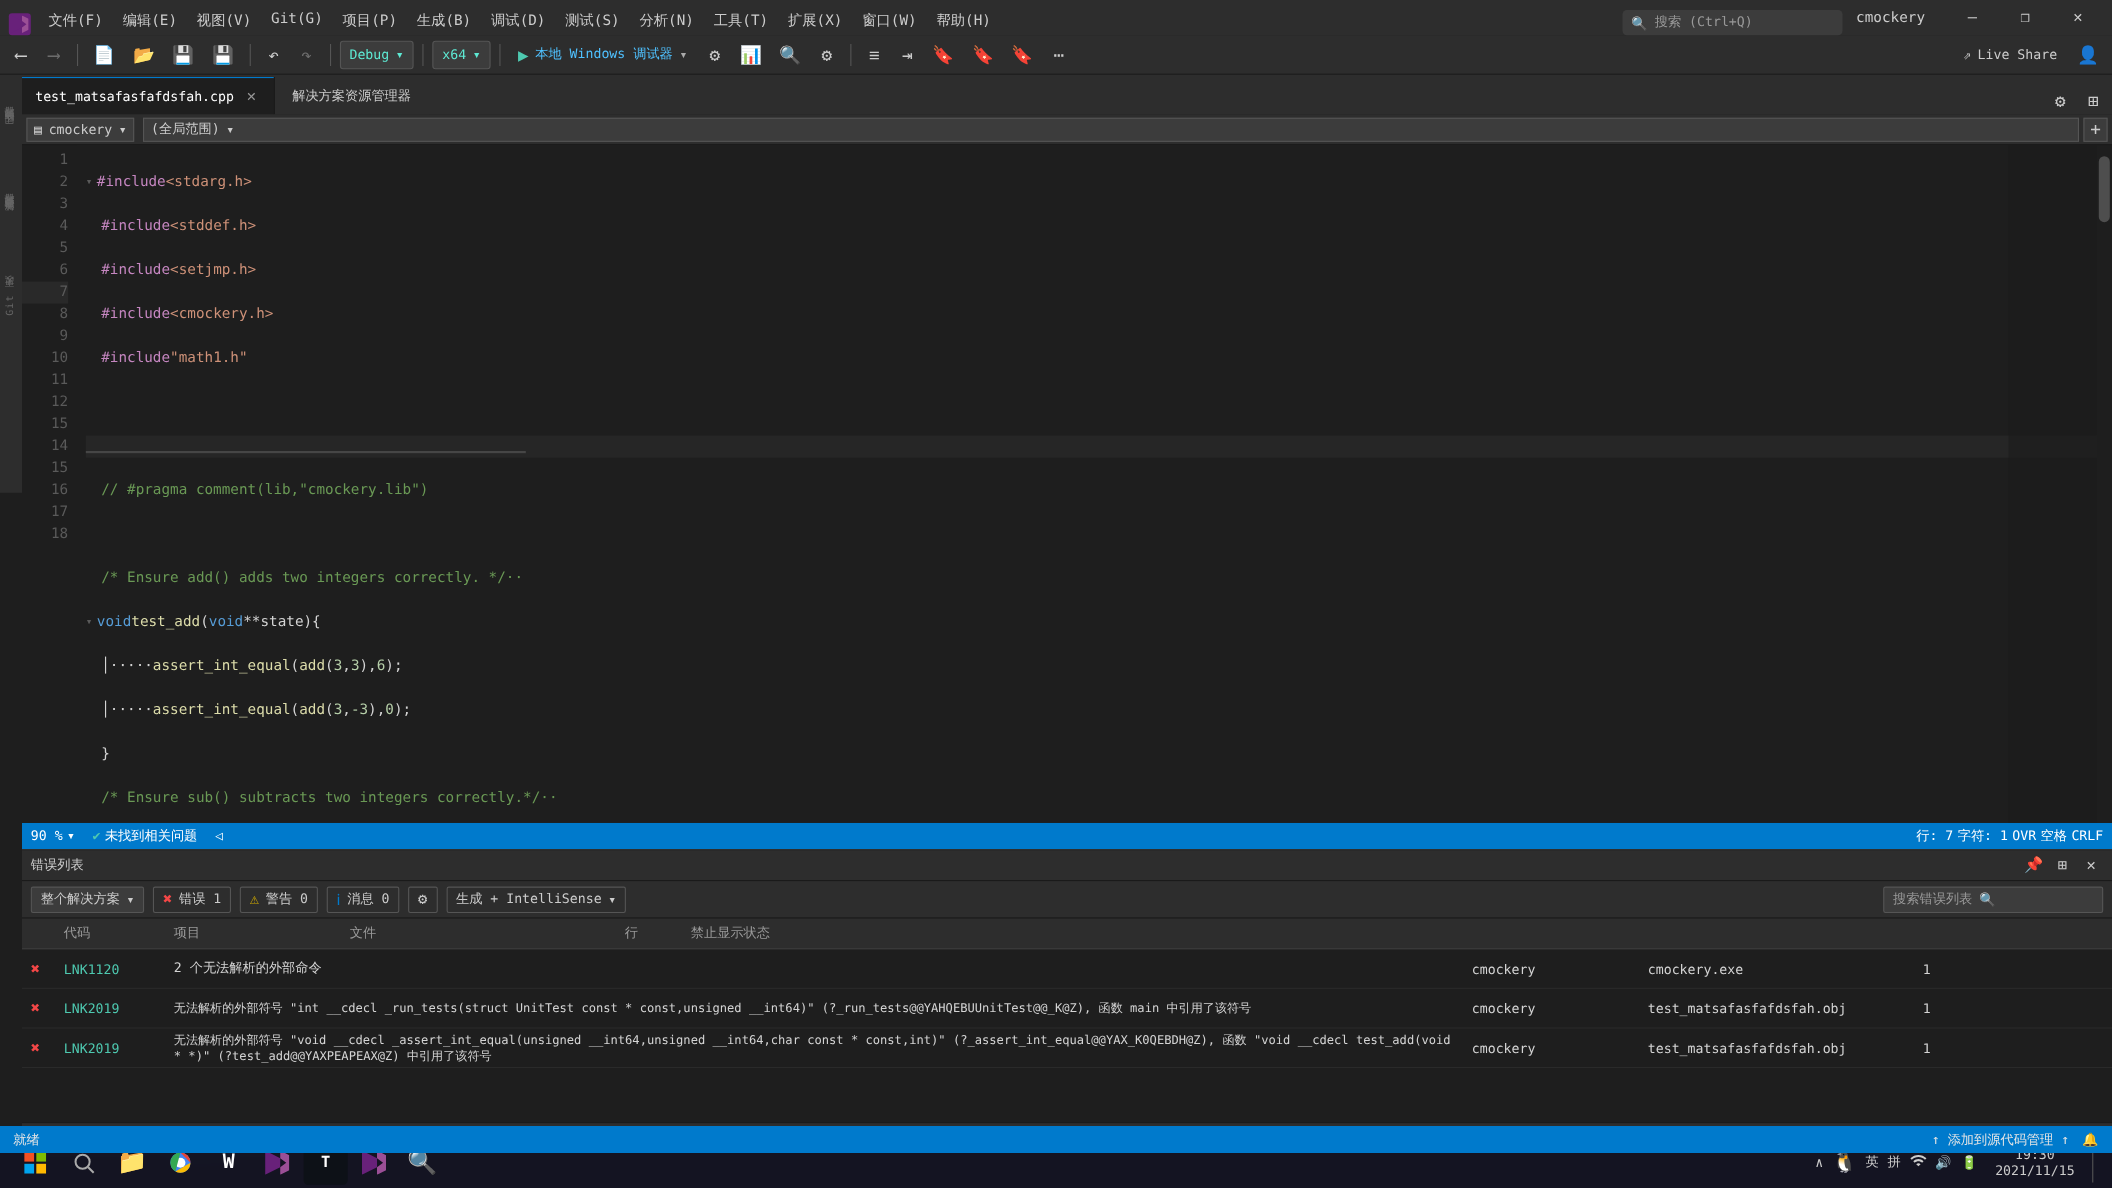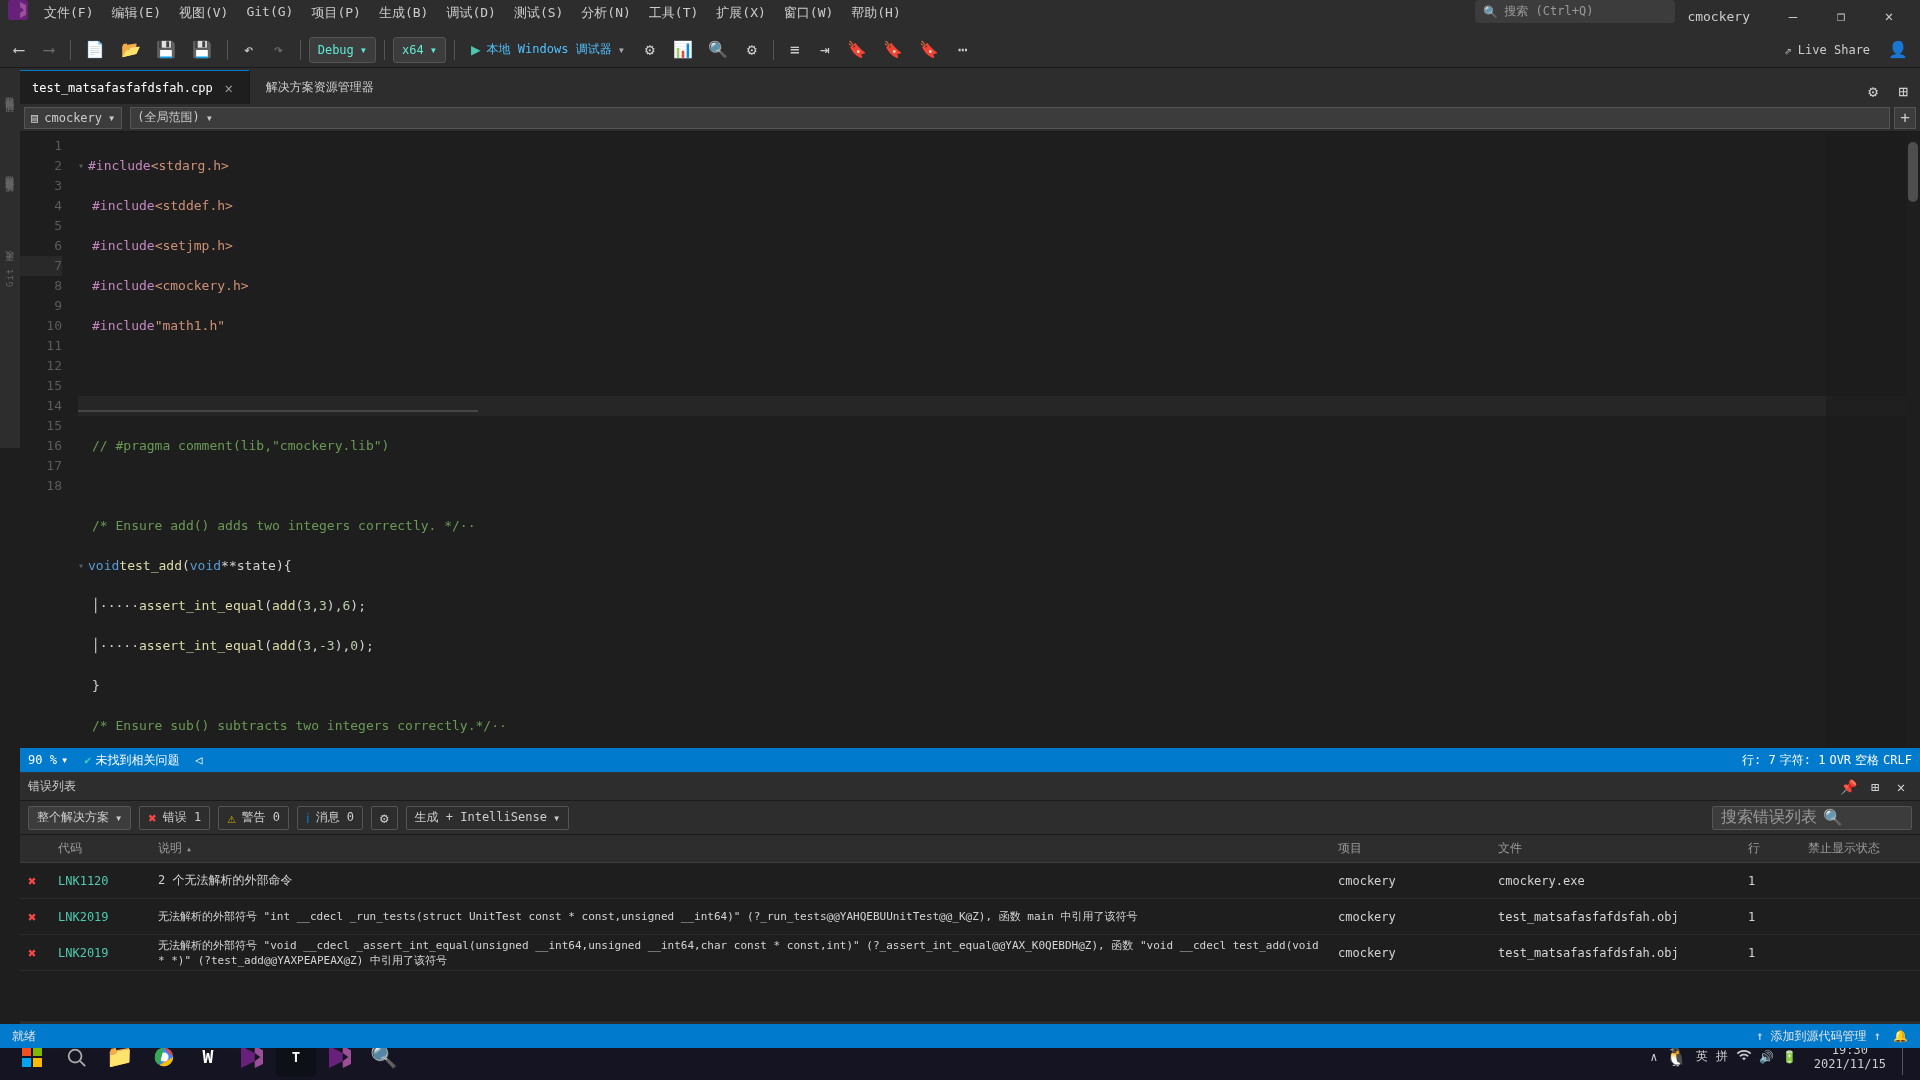--- a/index.html
+++ b/index.html
@@ -3,21 +3,21 @@
   <meta charset="utf-8">
   <style>
     * { margin: 0; padding: 0; box-sizing: border-box; }
     body { width: 1920px; height: 1080px; overflow: hidden; background: #1e1e1e; font-family: 'Consolas', 'Microsoft YaHei', monospace; color: #d4d4d4; font-size: 13px; }
 
     
     #title-bar {
       height: 32px;
       background: #2d2d2d;
       display: flex;
-      align-items: flex-start;
+      align-items: flex-end;
       padding: 0 8px;
       user-select: none;
     }
     #title-bar .vs-icon {
       width: 20px; height: 20px;
       background: #68217a;
       border-radius: 3px;
       margin-right: 8px;
       display: flex; align-items: center; justify-content: center;
       color: white; font-size: 11px; font-weight: bold;
@@ -330,21 +330,21 @@
     .info-icon { color: #007acc; font-size: 14px; }
     .tools-icon { color: #cccccc; font-size: 14px; }
     #error-search {
       margin-left: auto;
       display: flex; align-items: center;
       background: #3c3c3c;
       border: 1px solid #555;
       padding: 2px 8px;
       width: 200px;
       color: #999;
-      font-size: 16px;
+      font-size: 12px;
       height: 24px; gap: 6px;
       border-radius: 2px;
     }
     .build-dropdown {
       display: flex; align-items: center;
       padding: 2px 8px;
       font-size: 12px;
       color: #cccccc;
       cursor: pointer;
       height: 24px; gap: 6px;
@@ -711,24 +711,20 @@
         <span>🔍</span>
       </div>
     </div>
 
     <div id="error-table">
       <div id="error-table-header">
         <div class="col-icon">&nbsp;</div>
         <div class="col-code">
           <span>代码</span>
         </div>
-        <div class="col-desc">
-          <span>说明</span>
-          <span class="sort-icon">▴</span>
-        </div>
         <div class="col-project">
           <span>项目</span>
         </div>
         <div class="col-file">
           <span>文件</span>
         </div>
         <div class="col-line">
           <span>行</span>
         </div>
         <div class="col-suppress">

